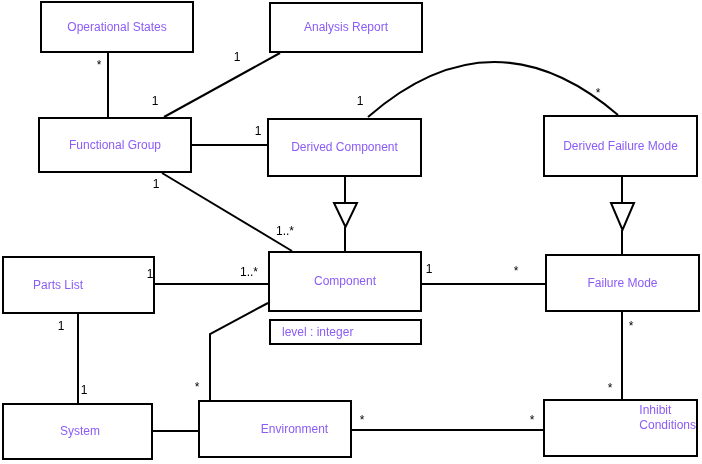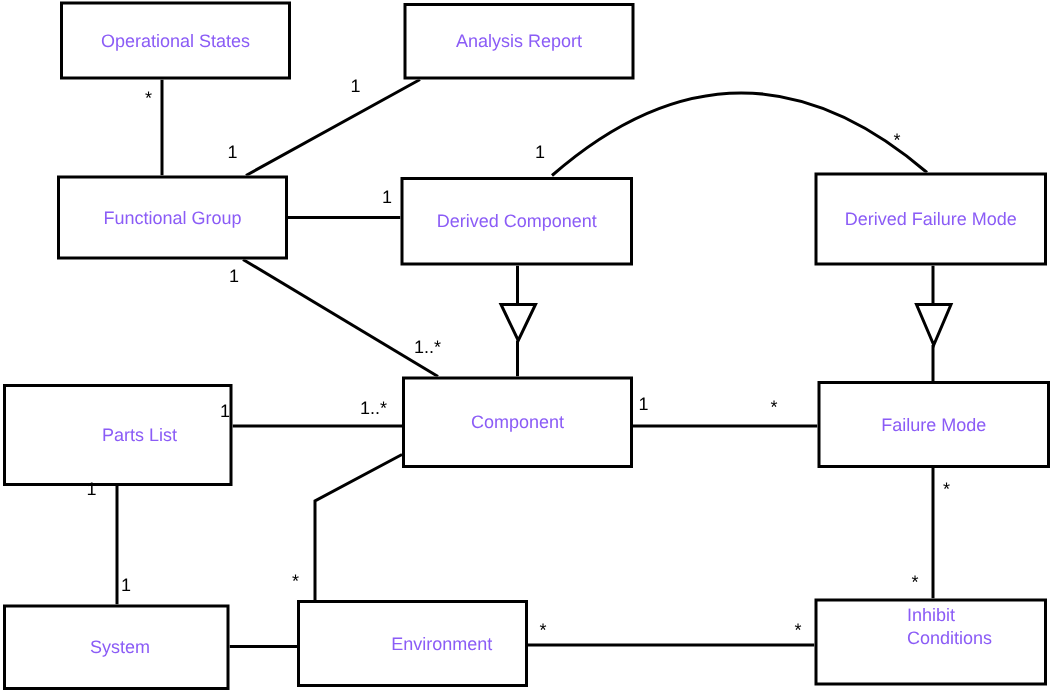--- a/index.html
+++ b/index.html
@@ -9,21 +9,21 @@
   }
   svg.edges{position:absolute;left:0;top:0;z-index:1;}
   svg.edges polyline, svg.edges path{stroke:#000;stroke-width:2;fill:none;}
   svg.edges polygon{stroke:#000;stroke-width:2;fill:#ffffff;}
   .box{
     position:absolute;box-sizing:border-box;border:2px solid #000;background:#ffffff;
     display:flex;align-items:center;justify-content:center;
     font-size:12px;line-height:15px;color:#8b5cf6;white-space:pre-line;z-index:2;
   }
   .box.left{justify-content:flex-start;}
-  .box.left-top{justify-content:center;align-items:flex-start;padding-top:2px;}
+  .box.left-top{justify-content:flex-end;align-items:flex-start;padding-top:2px;}
   .mult{
     position:absolute;transform:translate(-50%,-50%);
     font-size:12px;line-height:12px;color:#000;z-index:3;white-space:nowrap;
   }
 </style>
 </head>
 <body>
 
 <div class="canvas">
   <svg class="edges" width="702" height="464">
@@ -45,22 +45,23 @@
       <polyline points="352,430 543,430"></polyline>
       <polygon points="334,203 357,203 345.5,227"></polygon>
       <polygon points="611,203 634,203 622.5,230"></polygon>
     </svg>
 <div class="box" style="left: 40px; top: 1px; width: 154px; height: 52px;"><span>Operational States</span></div>
     <div class="box" style="left: 253px; top: 2px; width: 154px; height: 51px; margin-left: 16px;"><span>Analysis Report</span></div>
     <div class="box" style="left: 38px; top: 117px; width: 154px; height: 56px;"><span>Functional Group</span></div>
     <div class="box" style="left: 267px; top: 118px; width: 155px; height: 59px;"><span>Derived Component</span></div>
     <div class="box" style="left: 543px; top: 115px; width: 155px; height: 62px;"><span>Derived Failure Mode</span></div>
     <div class="box" style="left: 268px; top: 251px; width: 154px; height: 61px;"><span>Component</span></div>
+    <div class="box left" style="left: 269px; top: 319px; width: 153px; height: 26px; padding-left: 11px;"><span>level : integer</span></div>
     <div class="box" style="left: 545px; top: 254px; width: 155px; height: 58px; text-align: right;"><span>Failure Mode</span></div>
-    <div class="box left" style="left: 2px; top: 256px; width: 153px; height: 68px; padding-left: 29px; justify-content: center;"><span>Parts List</span></div>
+    <div class="box left" style="left: 2px; top: 256px; width: 153px; height: 58px; padding-left: 29px;"><span>Parts List</span></div>
     <div class="box left" style="left: 2px; top: 403px; width: 151px; height: 57px; padding-left: 56px;"><span>System</span></div>
     <div class="box" style="left: 198px; top: 400px; width: 154px; height: 58px; padding-left: 39px;"><span>Environment</span></div>
     <div class="box left-top" style="left: 543px; top: 399px; width: 155px; height: 58px; padding-left: 25px;"><span>Inhibit
 Conditions</span></div>
     <span class="mult" style="left: 99px; top: 65px;">*</span>
     <span class="mult" style="left: 155px; top: 101px;">1</span>
     <span class="mult" style="left: 237px; top: 57px;">1</span>
     <span class="mult" style="left: 258px; top: 131px;">1</span>
     <span class="mult" style="left: 360px; top: 101px;">1</span>
     <span class="mult" style="left: 598px; top: 93px;">*</span>

